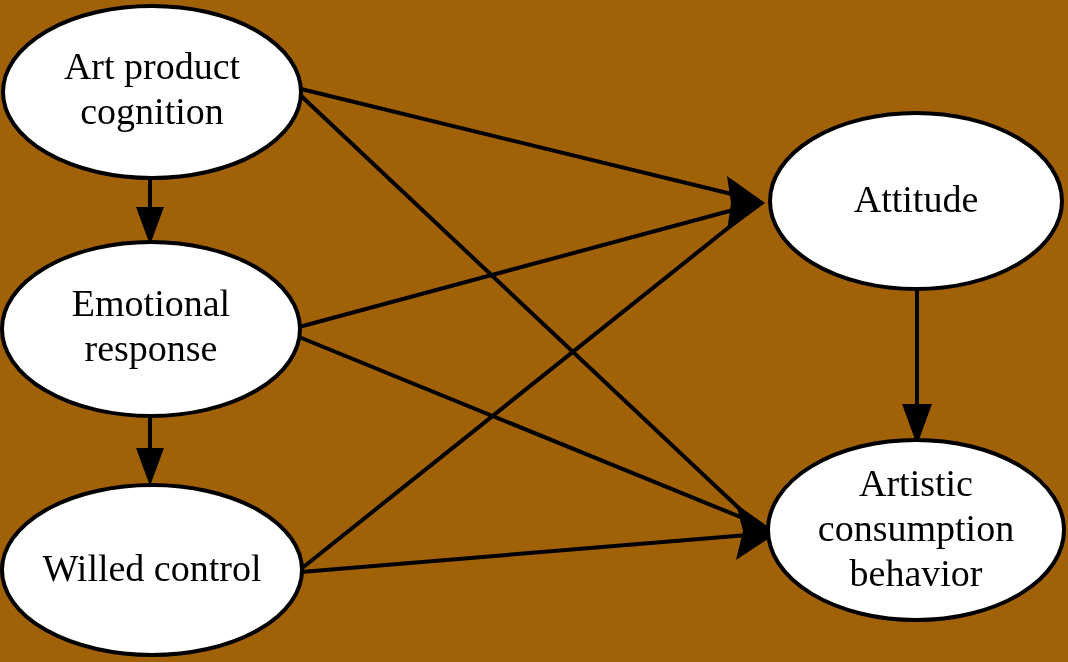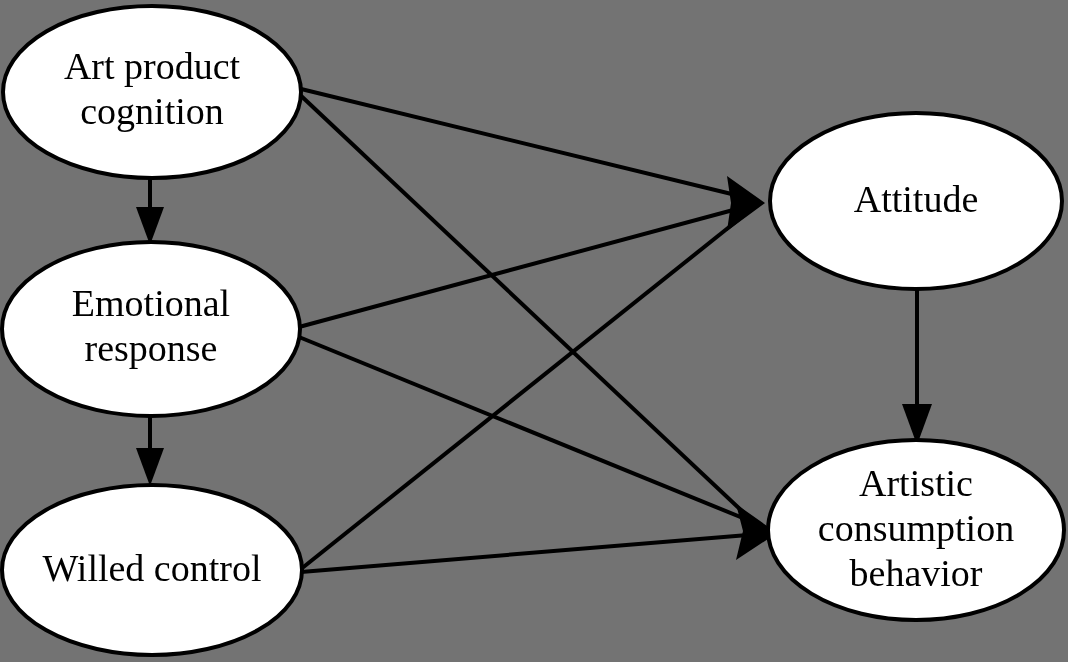--- a/index.html
+++ b/index.html
@@ -8,21 +8,21 @@
     padding: 0;
     background: #ffffff;
   }
   body {
     font-family: "Liberation Serif", "DejaVu Serif", serif;
   }
   #diagram-canvas {
     position: relative;
     width: 1068px;
     height: 662px;
-    background: #737373;
+    background: #a16207;
     overflow: hidden;
   }
   #diagram-svg {
     position: absolute;
     top: 0;
     left: 0;
     width: 1068px;
     height: 662px;
     display: block;
   }

